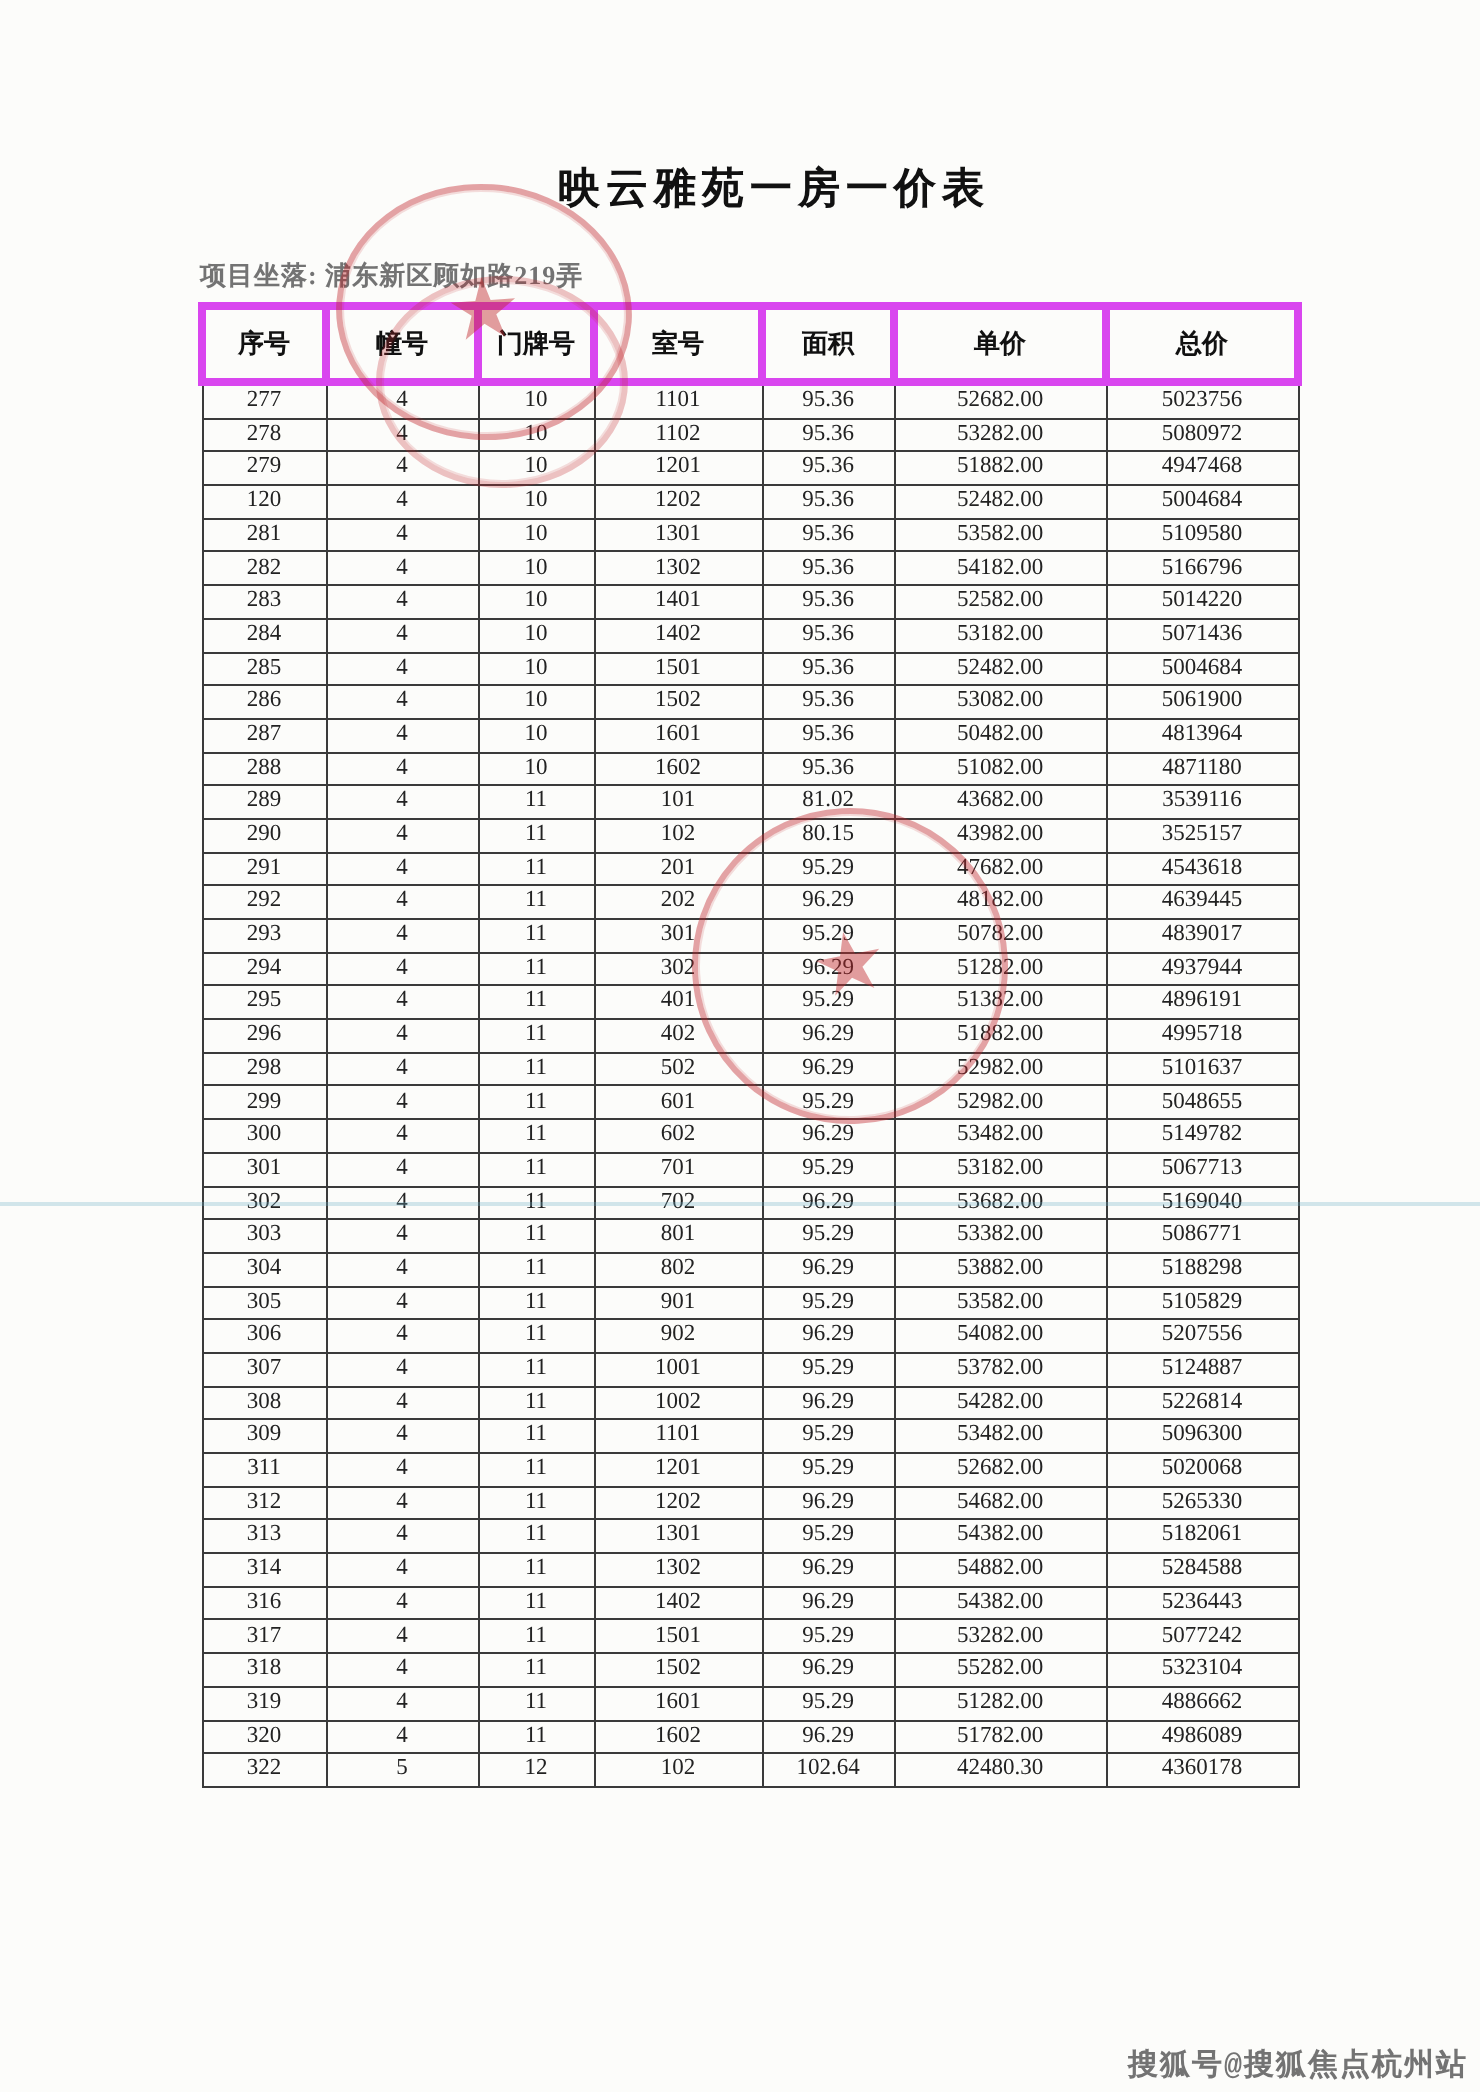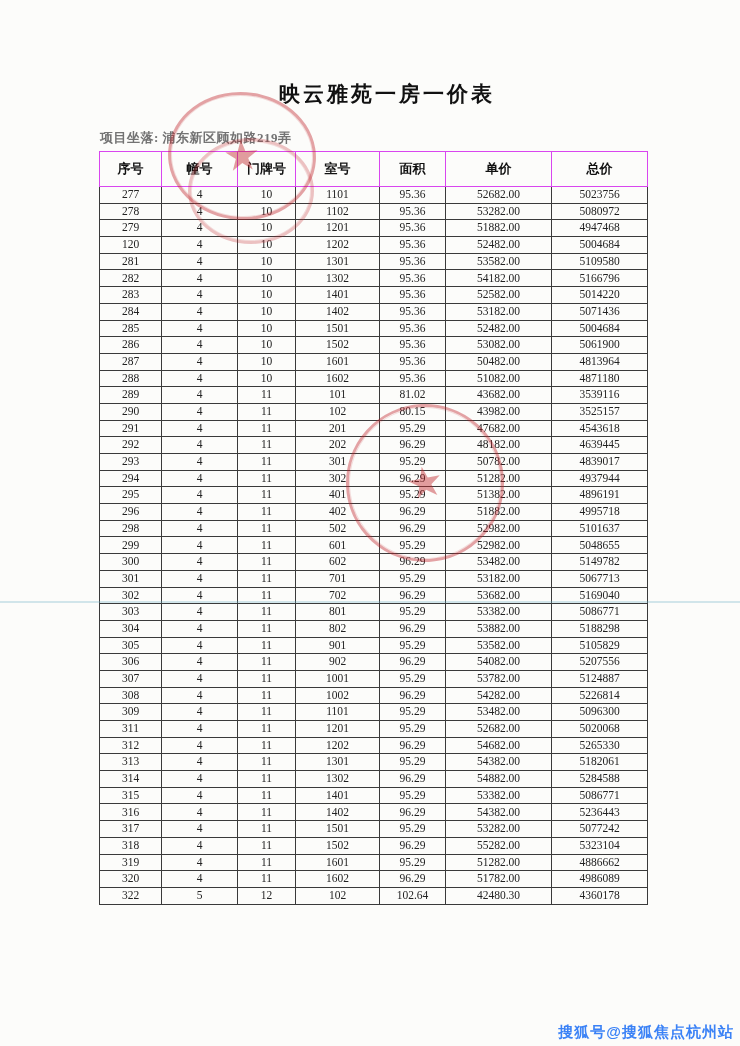--- a/index.html
+++ b/index.html
@@ -17,21 +17,21 @@
   .location-line{
     position:absolute;top:129px;left:100px;
     font-size:13px;font-weight:bold;color:#737373;letter-spacing:0.5px;text-align:right;
   }
   table.price-table{
     position:absolute;top:151px;left:99px;width:548px;
     border-collapse:collapse;table-layout:fixed;
     background:transparent;
   }
   .price-table th{
-    border:1px solid #d946ef;text-align:center;vertical-align:middle;
+    border:4px solid #d946ef;text-align:center;vertical-align:middle;
     height:34px;font-size:13px;font-weight:bold;color:#111;
     padding:0;white-space:nowrap;overflow:hidden;
   }
   .price-table td{
     border:1px solid #3a3a3a;text-align:center;vertical-align:middle;
     height:15.7px;font-size:11.5px;color:#222;
     padding:0 2px;white-space:nowrap;overflow:hidden;line-height:1;
   }
   
   .stamp{
@@ -47,22 +47,22 @@
   }
   .stamp.stamp-top{left:168px;top:92px;width:142px;height:122px;transform:rotate(4deg);}
   .stamp.stamp-top2{left:188px;top:138px;width:120px;height:100px;border-color:rgba(193,39,45,0.28);}
   .stamp.stamp-mid{left:346px;top:404px;width:152px;height:152px;transform:rotate(-3deg);}
   .faint-line{
     position:absolute;left:0;top:601px;width:740px;height:2px;
     background:rgba(110,175,200,0.30);
   }
   .watermark{
     position:absolute;right:6px;bottom:4px;
-    font-size:15px;font-weight:bold;color:#3b82f6;
-    font-family:Liberation Sans, sans-serif;
+    font-size:15px;font-weight:bold;color:#737373;
+    font-family:Liberation Mono, monospace;
     letter-spacing:1px;
   }
 </style>
 </head>
 <body>
 
 <div class="page">
 
   <div class="doc-title">映云雅苑一房一价表</div>
 
@@ -408,29 +408,20 @@
         <tr>
           <td>314</td>
           <td>4</td>
           <td>11</td>
           <td>1302</td>
           <td>96.29</td>
           <td>54882.00</td>
           <td>5284588</td>
         </tr>
         <tr>
-          <td>315</td>
-          <td>4</td>
-          <td>11</td>
-          <td>1401</td>
-          <td>95.29</td>
-          <td>53382.00</td>
-          <td>5086771</td>
-        </tr>
-        <tr>
           <td>316</td>
           <td>4</td>
           <td>11</td>
           <td>1402</td>
           <td>96.29</td>
           <td>54382.00</td>
           <td>5236443</td>
         </tr>
         <tr>
           <td>317</td>

